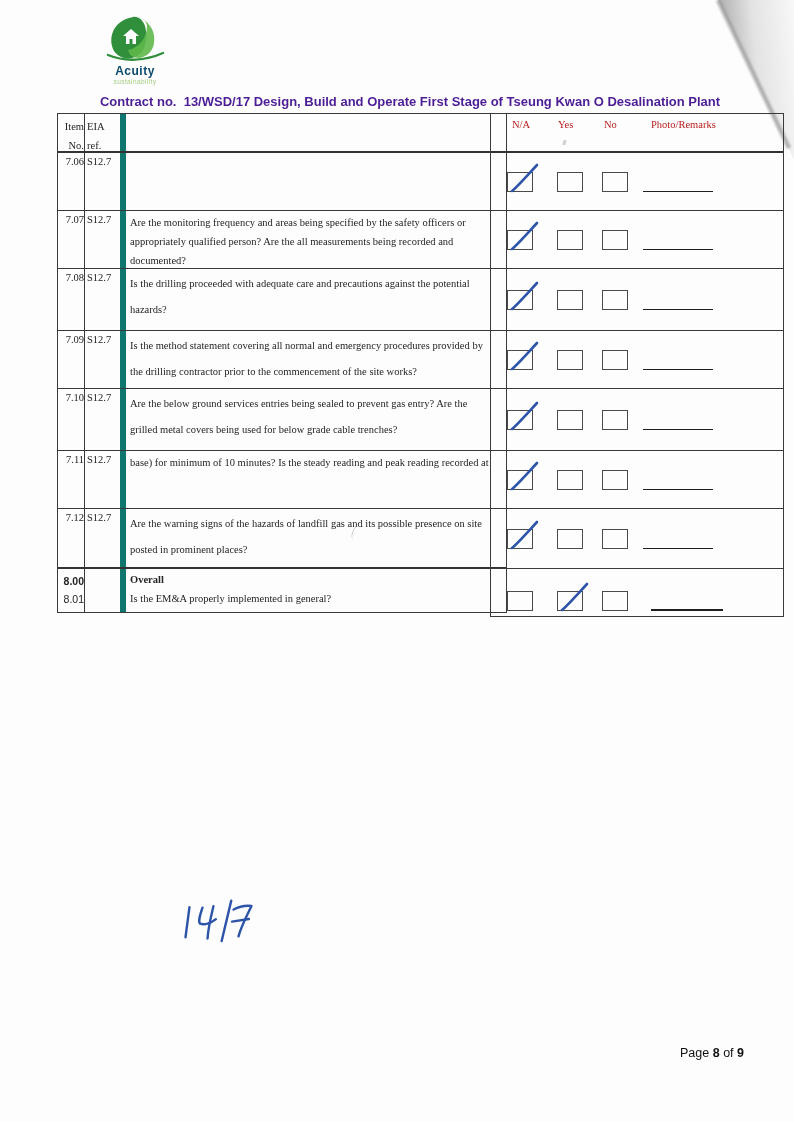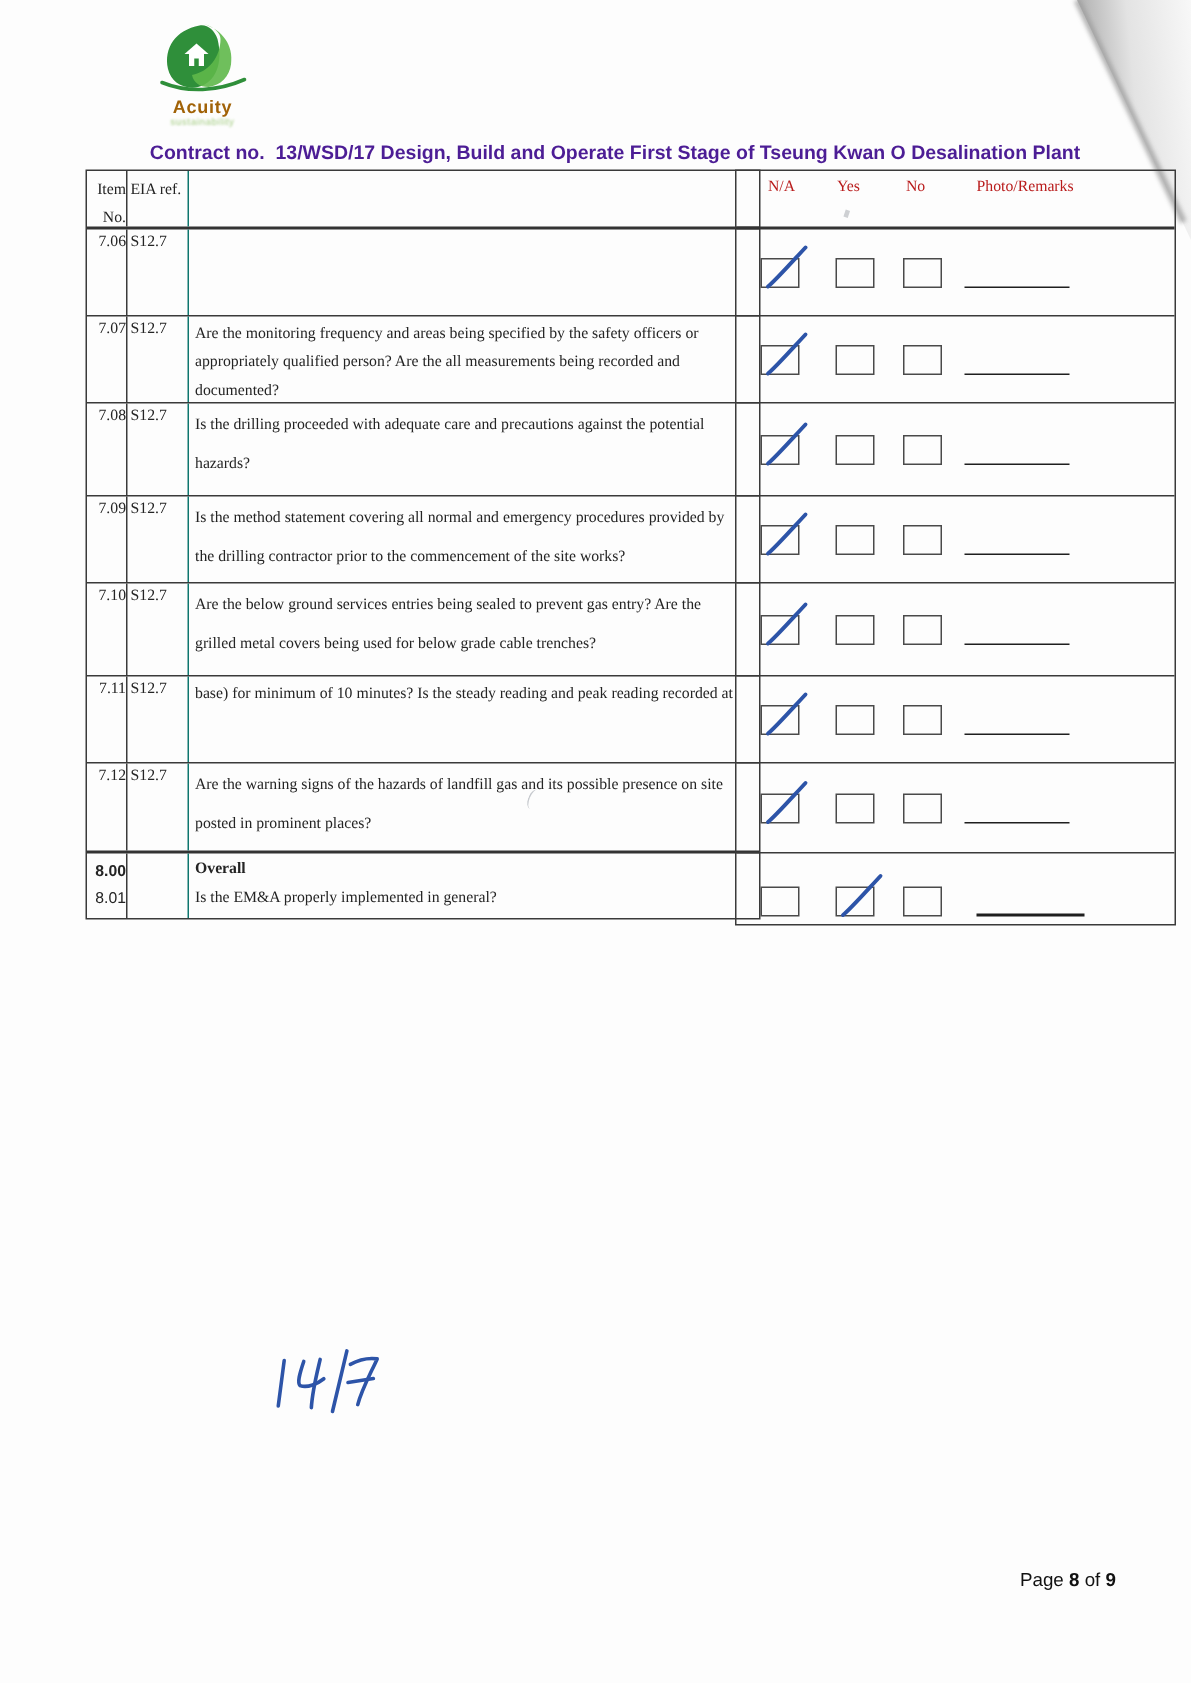--- a/index.html
+++ b/index.html
@@ -2,42 +2,42 @@
 <html><head>
 <meta charset="utf-8">
 <style>
   * { margin:0; padding:0; box-sizing:border-box; }
   body { background:#ffffff; font-family:"Liberation Serif", serif; }
   .page { position:relative; width:794px; height:1122px; background:#fdfdfd; overflow:hidden; }
 
   
   .logo { position:absolute; left:96px; top:14px; width:78px; text-align:center; }
   .logo svg { display:block; margin:0 auto; }
-  .logo-brand { font-family:"Liberation Sans", sans-serif; font-weight:bold; font-size:12px; color:#a16207; letter-spacing:.5px; filter:blur(.3px); }
+  .logo-brand { font-family:"Liberation Sans", sans-serif; font-weight:bold; font-size:12px; color:#0c4a6e; letter-spacing:.5px; filter:blur(.3px); }
   .logo-tag { font-family:"Liberation Sans", sans-serif; font-size:6.5px; color:#a4cd82; letter-spacing:.4px; filter:blur(.6px); }
 
   .co-block { position:absolute; top:24px; right:84px; text-align:right; font-family:"Liberation Sans", sans-serif; }
   .co-name { font-size:17.5px; font-weight:bold; color:#008c3c; letter-spacing:.2px; }
   .co-addr { margin-top:5px; font-size:13px; color:#2f9e50; }
   .co-contact { margin-top:2px; font-size:12.5px; color:#2f9e50; }
 
   .contract { position:absolute; left:57px; top:94px; width:706px; text-align:center;
               font-family:"Liberation Sans", sans-serif; font-weight:bold; font-size:13px; color:#4c1d95; white-space:pre; }
 
   
   .corner-artifact { position:absolute; right:0; top:0; pointer-events:none; }
 
   
   .ltable { position:absolute; left:57px; top:113px; width:450px; border:1.5px solid #3a3a3a; background:transparent; color:#242424; }
   .lrow { display:flex; border-bottom:1px solid #3a3a3a; }
   .lrow.hdr { border-bottom:2px solid #333; }
   .lrow.thick { border-bottom:2px solid #333; }
   .lrow:last-child { border-bottom:none; }
   .c-item { width:27px; border-right:1px solid #3a3a3a; padding:3px 0 0 2px; font-size:10.5px;text-align:right; }
-  .c-eia  { width:41px; border-right:1px solid #0f766e; padding:3px 0 0 2px; font-size:10.5px; }
+  .c-eia  { width:41px; border-right:6px solid #0f766e; padding:3px 0 0 2px; font-size:10.5px; }
   .c-q    { flex:1; padding:2px 0 0 4px; font-size:10.5px; }
   .c-q .qline { display:block; white-space:nowrap; }
   .lh27 .qline { line-height:26px; }
   .lh19 .qline { line-height:19px; }
   .hdr .c-item, .hdr .c-eia { font-size:10.5px; line-height:19px; }
   .r0 { height:39px; } .r1 { height:58px; } .r2 { height:58px; } .r3 { height:62px; }
   .r4 { height:58px; } .r5 { height:62px; } .r6 { height:58px; } .r7 { height:60px; }
   .r8l { height:43px; } .r8r { height:47px; }
   .itm-sans { font-family:"Liberation Sans", sans-serif; font-size:10.5px; line-height:18px; }
   .itm-sans .b { font-weight:bold; }

